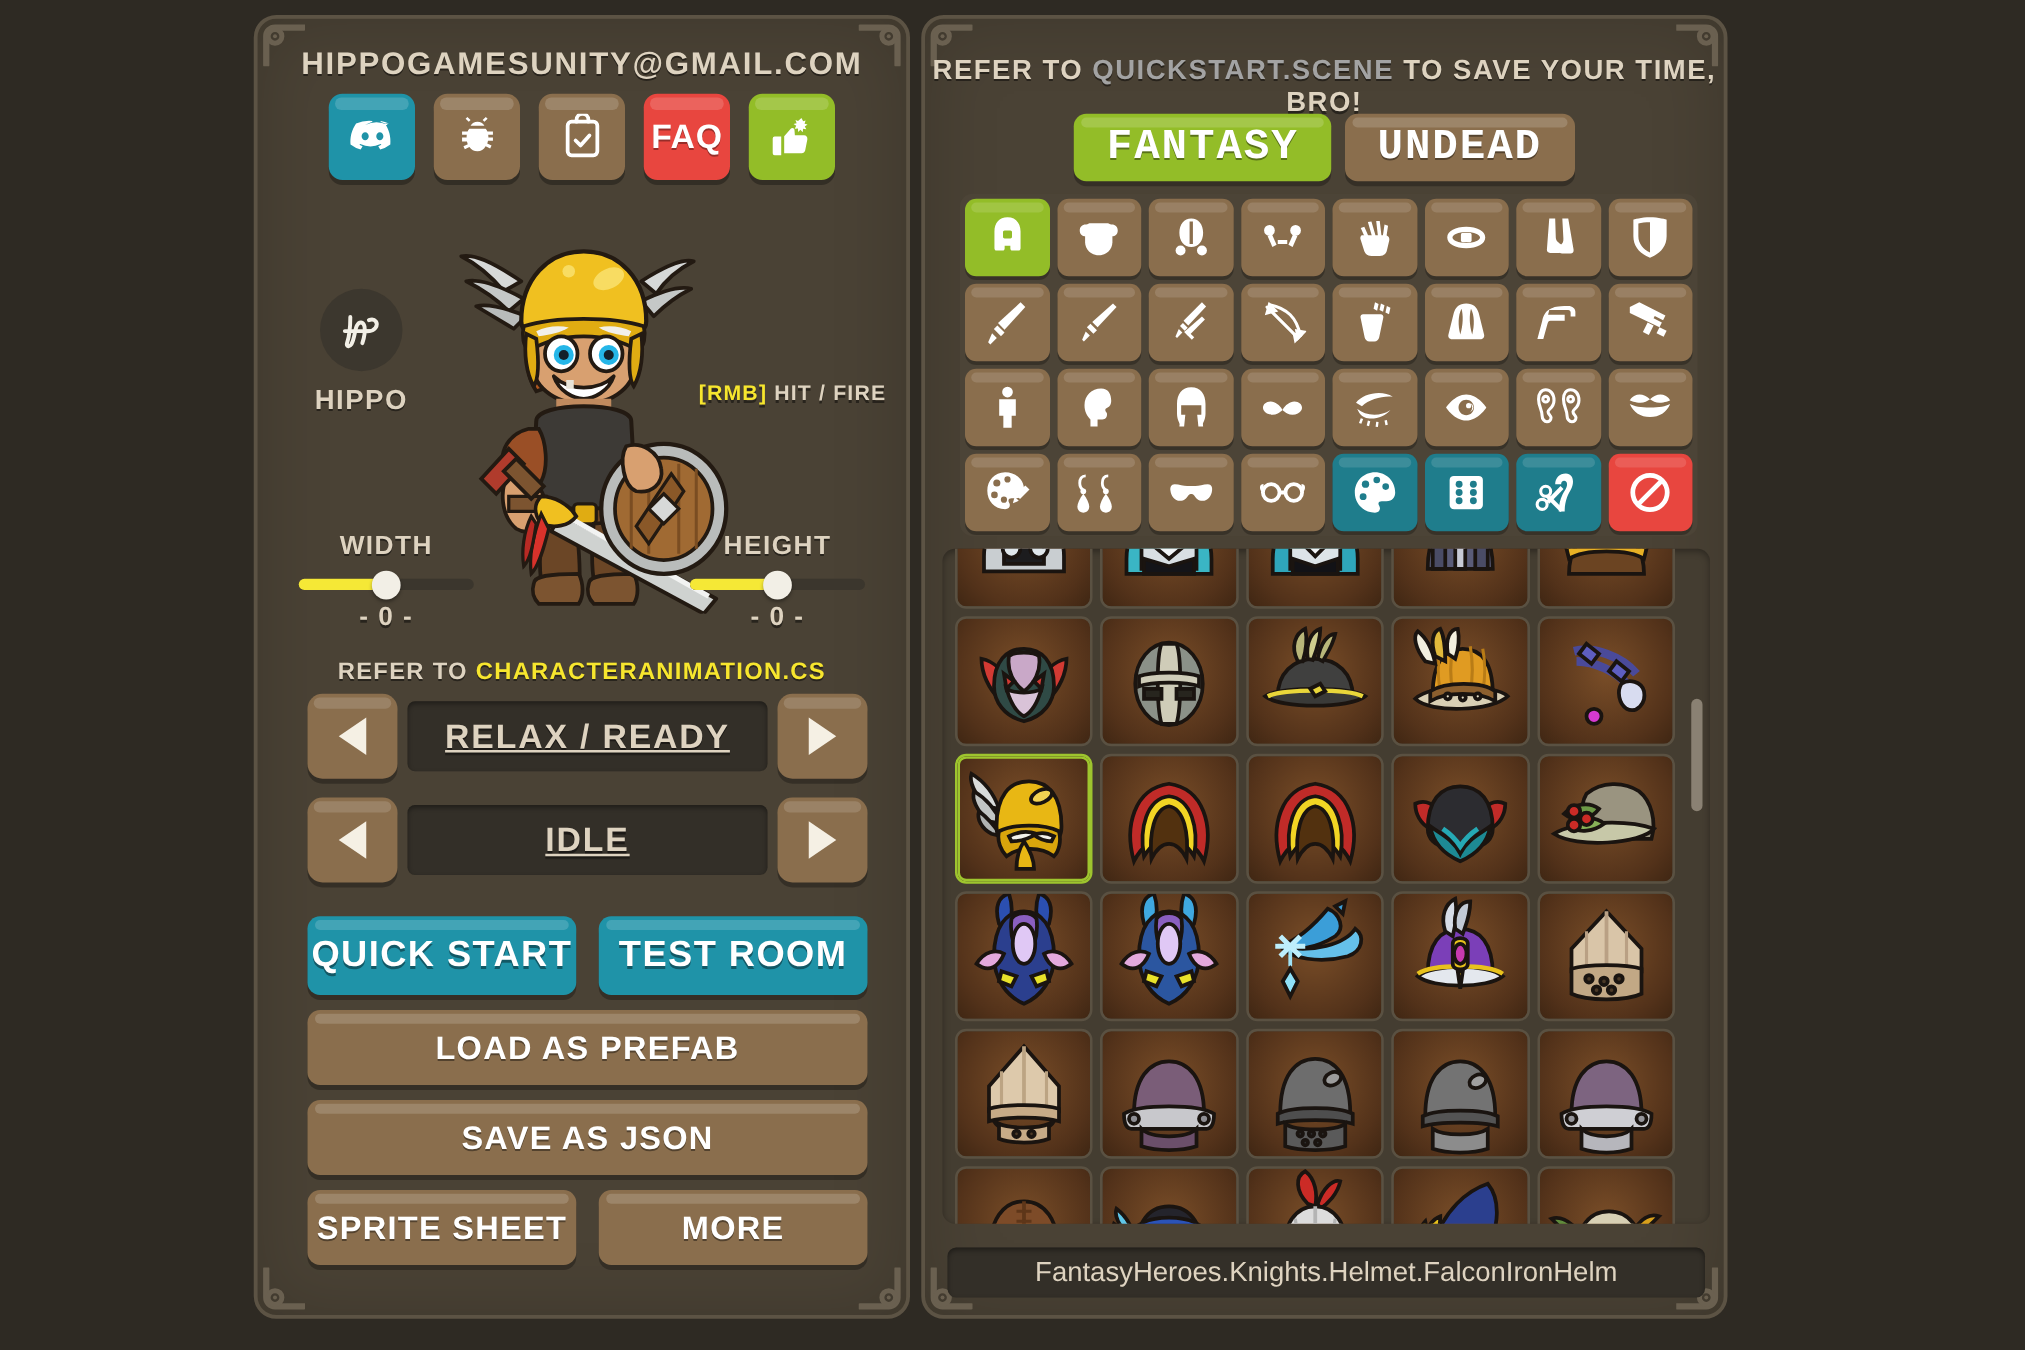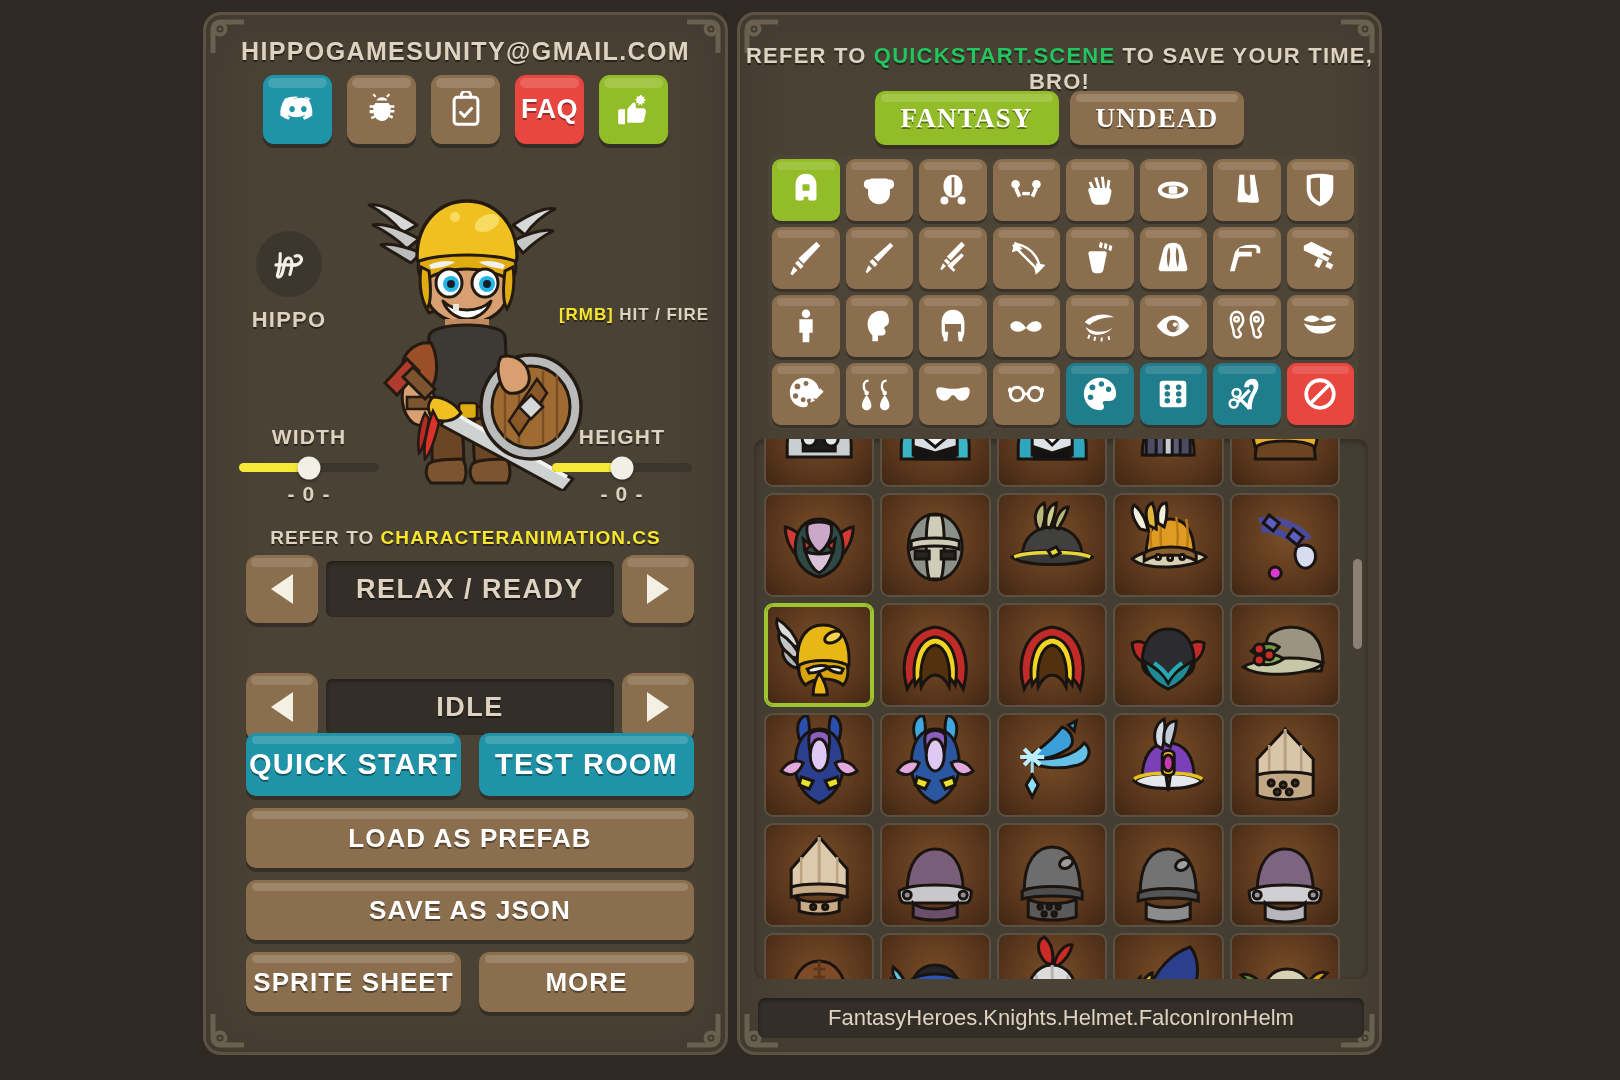--- a/index.html
+++ b/index.html
@@ -131,21 +131,21 @@
 
   
   #anim-hint {
     position: absolute; left: 0; top: 512px; width: 100%;
     text-align: center; font-size: 19px;
   }
   #anim-hint .hl { color: #f7e62e; }
 
   .selector { position: absolute; left: 40px; width: 448px; height: 68px; display: flex; }
   #sel-1 { top: 540px; }
-  #sel-2 { top: 658px; }
+  #sel-2 { top: 623px; }
   .arrow-btn {
     width: 72px; height: 68px; border-radius: 12px;
     background: #8a6e4d; border: none; cursor: pointer; position: relative;
     display: flex; align-items: center; justify-content: center;
     box-shadow: 0 4px 0 rgba(0,0,0,.28);
   }
   .arrow-btn::before {
     content:""; position:absolute; left:5px; right:5px; top:3px; height:9px;
     border-radius:6px; background: rgba(255,255,255,.14);
   }
@@ -154,20 +154,21 @@
     border-top: 15px solid transparent; border-bottom: 15px solid transparent;
   }
   .tri-l { border-right: 22px solid #f5f0e4; }
   .tri-r { border-left: 22px solid #f5f0e4; }
   .sel-field {
     flex: 1; margin: 6px 8px; border-radius: 6px;
     background: #332f28;
     display: flex; align-items: center; justify-content: center;
     font-size: 27px;
     box-shadow: inset 0 2px 4px rgba(0,0,0,.4);
+    text-decoration: underline;
   }
 
   
   #actions { position: absolute; left: 40px; top: 718px; width: 448px; }
   .act-row { display: flex; gap: 18px; margin-bottom: 12px; }
   .act-btn {
     flex: 1; height: 60px; border-radius: 10px; border: none;
     cursor: pointer; position: relative;
     display: flex; align-items: center; justify-content: center;
     font-family: "Liberation Sans Narrow","Liberation Sans",sans-serif;
@@ -181,31 +182,31 @@
   }
   .act-btn span { position: relative; z-index: 1; }
   .act-primary { background: #1f93a8; font-size: 29px; height: 63px; }
   .act-normal  { background: #8a6e4d; font-size: 26px; }
 
   
   #scene-hint {
     position: absolute; left: 0; top: 28px; width: 100%;
     text-align: center; font-size: 22px;
   }
-  #scene-hint .hl { color: #22c55e; }
+  #scene-hint .hl { color: #a3a3a3; }
 
   #faction-tabs {
     position: absolute; left: 0; top: 76px; width: 100%;
     display: flex; justify-content: center; gap: 11px;
   }
   .tab-btn {
     height: 54px; padding: 0 26px; border-radius: 10px; border: none;
     cursor: pointer; position: relative;
-    font-family: Liberation Serif, serif;
-    font-weight: bold; font-size: 27px; letter-spacing: .045em;
+    font-family: Liberation Mono, monospace;
+    font-weight: bold; font-size: 34px; letter-spacing: .045em;
     color: #fff; text-shadow: 0 2px 0 rgba(0,0,0,.4);
     box-shadow: 0 4px 0 rgba(0,0,0,.28);
     background: #8a6e4d;
   }
   .tab-btn::before {
     content:""; position:absolute; left:6px; right:6px; top:3px; height:8px;
     border-radius:6px; background: rgba(255,255,255,.16);
   }
   .tab-btn span { position: relative; z-index: 1; }
   .tab-btn.active { background: #93bd28; }

